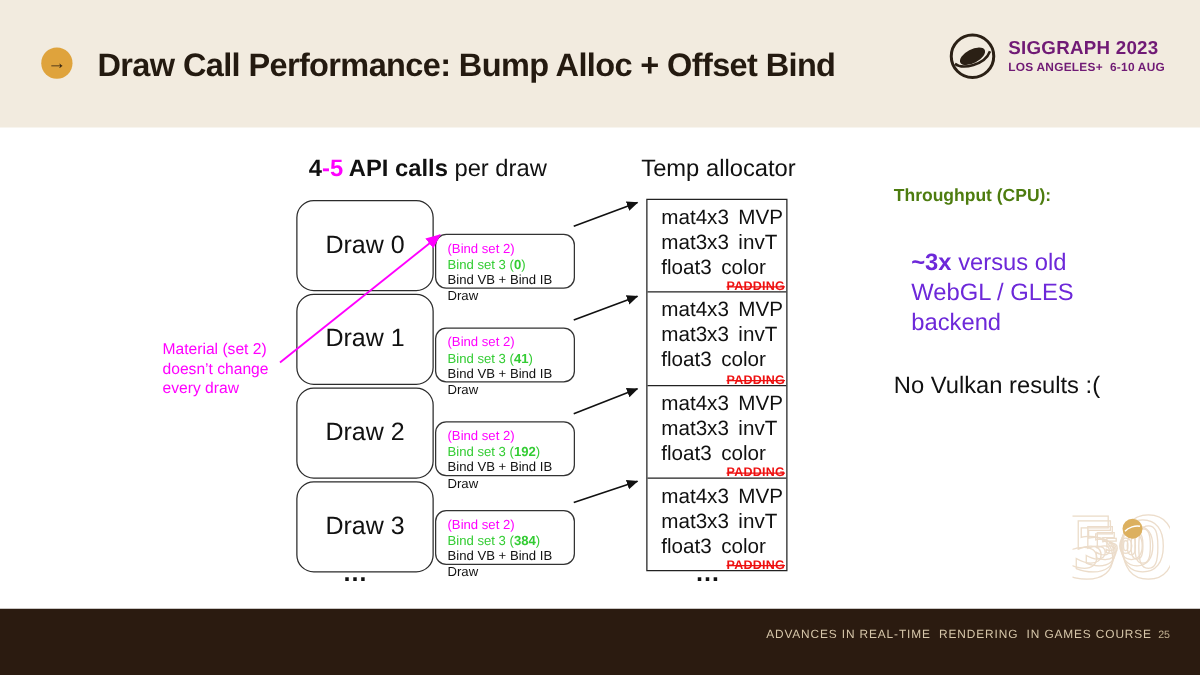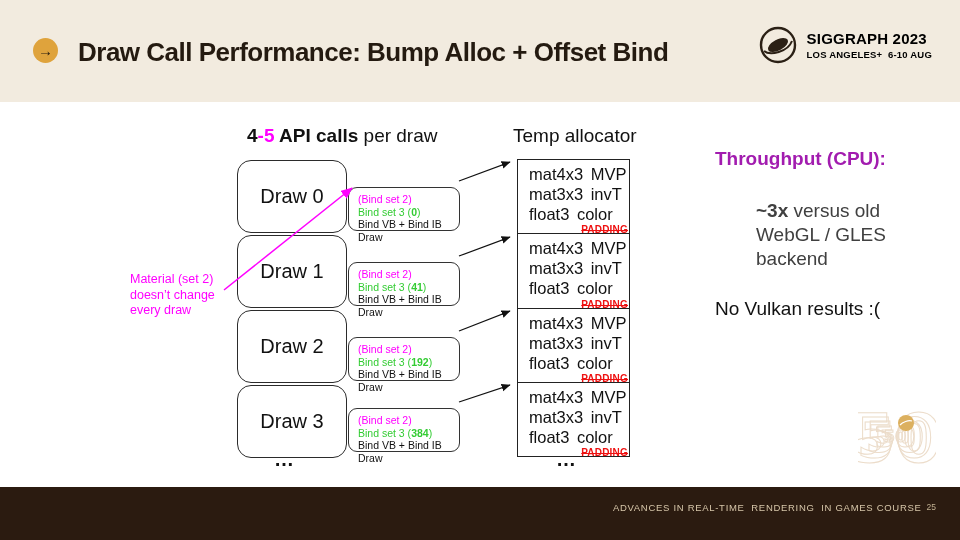--- a/index.html
+++ b/index.html
@@ -12,21 +12,21 @@
   .header { position:absolute; left:0; top:0; width:960px; height:102px; background:#f2ebdf; }
   .badge {
     position:absolute; left:33px; top:38px; width:25px; height:25px; border-radius:50%;
     background:#dfa33c; color:#241a10; display:flex; align-items:center; justify-content:center;
     font-size:15px; font-weight:bold;
   }
   .title {
     position:absolute; left:78px; top:37px; font-size:26px; font-weight:bold;
     color:#241a10; letter-spacing:-0.5px; white-space:nowrap;
   }
-  .logo { position:absolute; right:28px; top:25px; display:flex; align-items:center; gap:9px; color:#000000; }
+  .logo { position:absolute; right:28px; top:25px; display:flex; align-items:center; gap:9px; color:#701a75; }
   .logo-text .l1 { font-size:15px; font-weight:bold; letter-spacing:0.2px; white-space:pre; }
   .logo-text .l2 { font-size:9.5px; font-weight:bold; letter-spacing:0.2px; margin-top:2px; white-space:pre; }
   
   .heading-api { position:absolute; left:247px; top:125px; font-size:19px; color:#111; white-space:nowrap; }
   .heading-api .b { font-weight:bold; }
   .heading-temp { position:absolute; left:513px; top:125px; font-size:19px; color:#111; white-space:nowrap; }
   .magenta { color:#ff00ff; }
   .green { color:#33cc33; }
   
   .draw-box {
@@ -57,22 +57,22 @@
     position:absolute; right:1px; bottom:-7px; font-size:10px; font-weight:bold;
     color:#ee1111; text-decoration:line-through; letter-spacing:0.2px; word-spacing:normal; z-index:3;
   }
   
   .dots { position:absolute; font-size:20px; font-weight:bold; color:#111; letter-spacing:2px; }
   .dots-draw { left:274px; top:448px; }
   .dots-alloc { left:556px; top:448px; }
   
   .annotation { position:absolute; left:130px; top:272px; font-size:12.5px; line-height:15.5px; color:#ff00ff; white-space:nowrap; }
   
-  .tp-head { position:absolute; left:715px; top:148px; font-size:19px; font-weight:bold; color:#a21caf; white-space:nowrap; }
-  .tp-green { position:absolute; left:756px; top:199px; width:178px; font-size:19px; line-height:24px; color:#404040; }
+  .tp-head { position:absolute; left:715px; top:148px; font-size:14px; font-weight:bold; color:#4d7c0f; white-space:nowrap; }
+  .tp-green { position:absolute; left:729px; top:199px; width:178px; font-size:19px; line-height:24px; color:#6d28d9; }
   .tp-green .b { font-weight:bold; }
   .tp-note { position:absolute; left:715px; top:298px; font-size:19px; color:#111; white-space:nowrap; }
   
   .arrows { position:absolute; left:0; top:0; width:960px; height:540px; pointer-events:none; z-index:5; }
   
   .watermark { position:absolute; left:858px; top:398px; width:78px; height:80px; opacity:0.9; }
   
   .footer { position:absolute; left:0; top:487px; width:960px; height:53px; background:#2b1b10; }
   .footer-line {
     position:absolute; right:24px; top:15px; font-size:9.5px; letter-spacing:0.7px;

